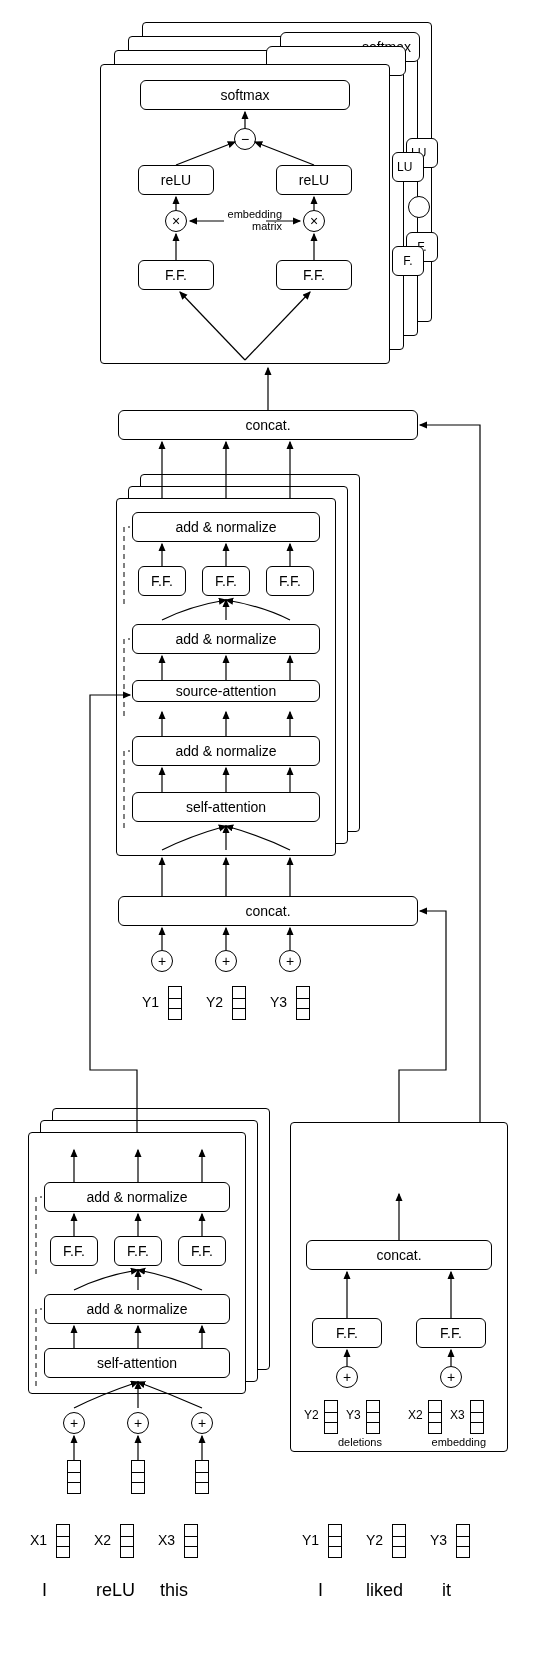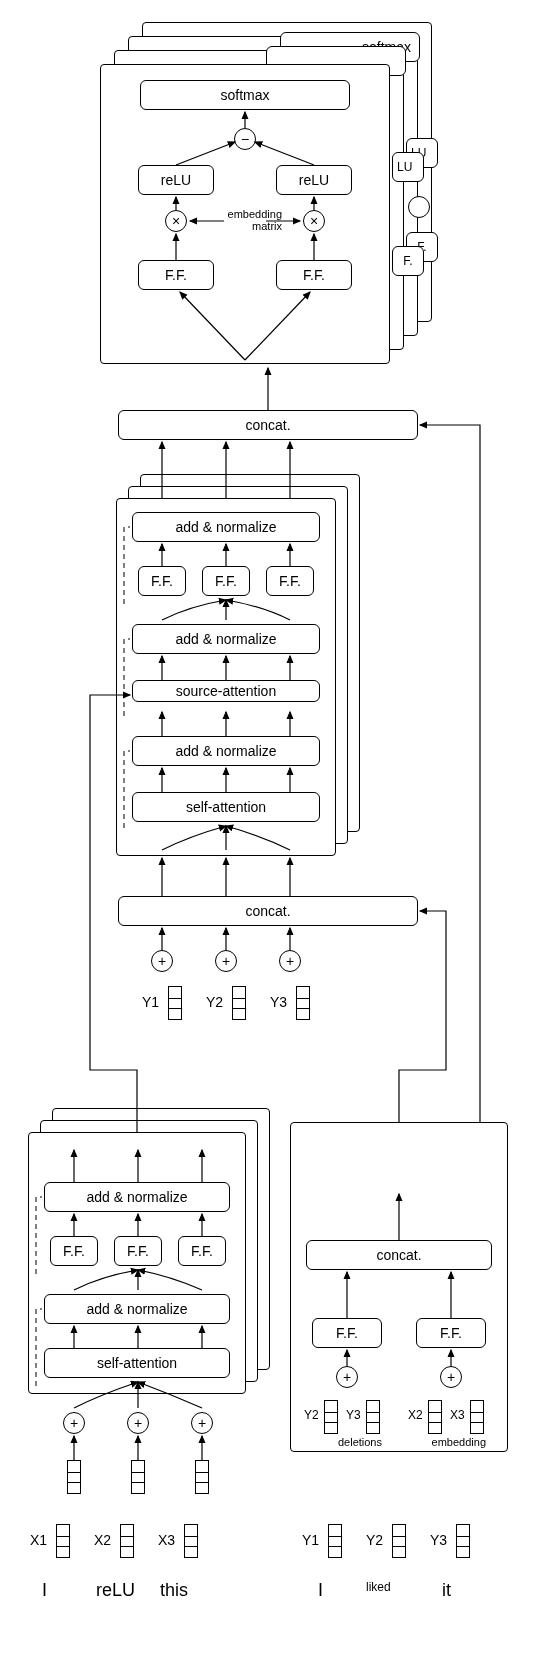--- a/index.html
+++ b/index.html
@@ -266,21 +266,21 @@
   <div class="small-label" style="left:406px; top:1426px; width:70px;"><span>embedding</span></div>
 
   <div class="label" style="left:292px; top:1522px;"><span>Y1</span></div>
   <div class="vec" style="left:318px; top:1514px;"></div>
   <div class="label" style="left:356px; top:1522px;"><span>Y2</span></div>
   <div class="vec" style="left:382px; top:1514px;"></div>
   <div class="label" style="left:420px; top:1522px;"><span>Y3</span></div>
   <div class="vec" style="left:446px; top:1514px;"></div>
 
   <div class="label" style="left:308px; top:1570px; font-size:18px;"><span>I</span></div>
-  <div class="label" style="left:356px; top:1570px; font-size:12px;"><span>liked</span></div>
+  <div class="label" style="left:356px; top:1570px; font-size:18px;"><span>liked</span></div>
   <div class="label" style="left:432px; top:1570px; font-size:18px;"><span>it</span></div>
 
   <svg class="overlay" width="516" height="1638">
     <defs>
       <marker id="ah" markerWidth="8" markerHeight="8" refX="6" refY="3" orient="auto">
         <path d="M0,0 L7,3 L0,6 Z" fill="#000"></path>
       </marker>
     </defs>
     <g stroke="#000" stroke-width="1.2" fill="none" marker-end="url(#ah)">
 

